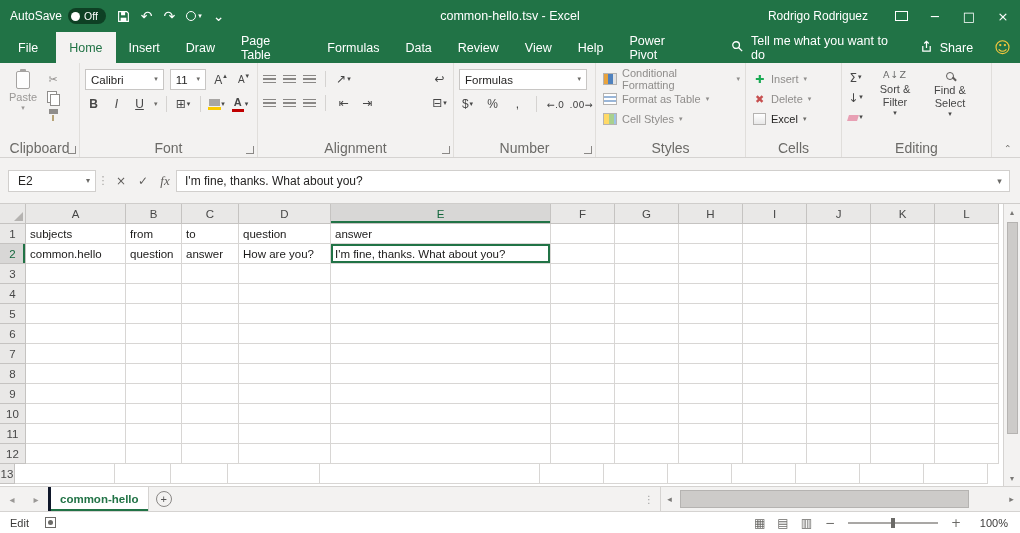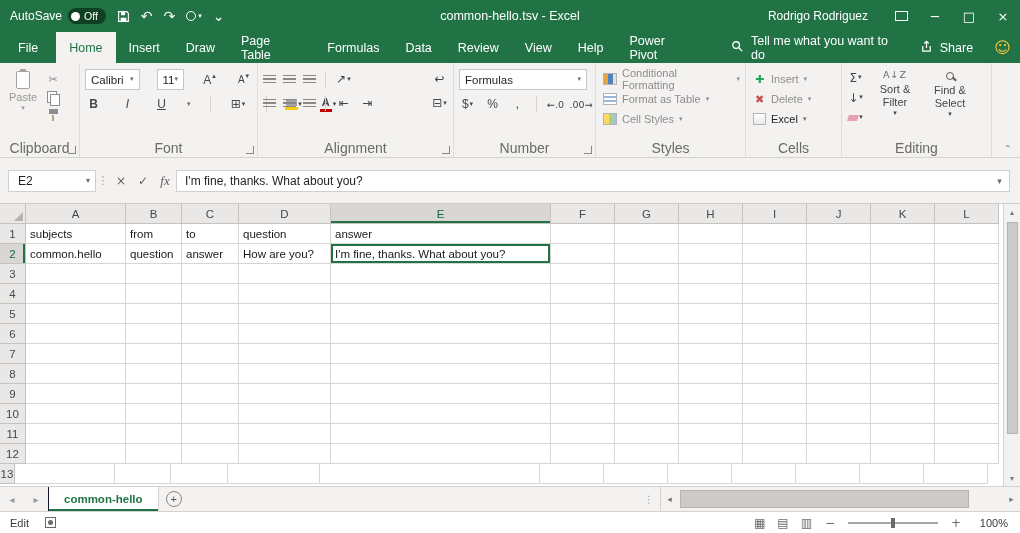--- a/index.html
+++ b/index.html
@@ -31,21 +31,21 @@
   .rtab.active{background:#f3f2f1;color:#217346;}
   .tellme{display:flex;align-items:center;gap:7px;font-size:12.5px;margin-left:16px;padding:0 8px;}
   .share{display:flex;align-items:center;gap:7px;padding:0 12px;margin-left:auto;font-size:12.5px;}
   .smiley{width:36px;display:flex;align-items:center;justify-content:center;font-size:16px;color:#f6c83d;}
 
   
   .ribbon{height:95px;background:#f3f2f1;display:flex;flex:none;border-bottom:1px solid #d5d3d1;position:relative;}
   .rgroup{position:relative;border-right:1px solid #e0dedb;padding:6px 5px 16px;display:flex;flex-direction:column;flex:none;}
   .glabel{position:absolute;bottom:1px;left:0;right:0;text-align:center;font-size:14px;color:#6b6a67;}
   .launcher{position:absolute;right:3px;bottom:3px;width:8px;height:8px;border-right:1.4px solid #8a8886;border-bottom:1.4px solid #8a8886;}
-  .rrow{display:flex;align-items:center;gap:17px;margin-bottom:4px;}
+  .rrow{display:flex;align-items:center;gap:6px;margin-bottom:4px;}
   .combo{background:#fff;border:1px solid #c8c6c4;height:21px;display:flex;align-items:center;justify-content:space-between;padding:0 5px;font-size:11.5px;color:#252423;}
   .combo .dd{color:#6b6a67;}
   .rbtn{min-width:17px;height:20px;display:inline-flex;align-items:center;justify-content:center;font-size:12px;color:#474747;gap:1px;}
   .supArr{font-size:7px;margin-top:-7px;}
   .boldb{font-weight:bold;}
   .italb{font-style:italic;}
   .undlb{text-decoration:underline;}
   .vdiv{width:1px;height:16px;background:#d5d3d1;margin:0 2px;flex:none;}
   .bars{display:inline-block;width:13px;height:9px;background:repeating-linear-gradient(#8a8886 0 1.3px,transparent 1.3px 3.3px);}
   .dec{font-size:9.5px;}
@@ -108,21 +108,21 @@
   .corner::after{content:"";position:absolute;right:2px;bottom:2px;border-left:9px solid transparent;border-bottom:9px solid #b5b3b1;}
   .gcell.active{box-shadow:inset 0 0 0 2px #217346;overflow:visible;}
   .vscroll{position:absolute;top:0;right:0;bottom:0;width:17px;background:#f3f2f1;border-left:1px solid #d5d3d1;display:flex;flex-direction:column;align-items:center;}
   .vs-arrow{height:16px;display:flex;align-items:center;justify-content:center;color:#7a7876;font-size:8px;width:100%;flex:none;}
   .vs-thumb{width:11px;background:#cdcbc9;border:1px solid #b5b3b1;height:212px;margin-top:2px;flex:none;}
   .vs-bottom{margin-top:auto;}
 
   
   .sheetbar{height:25px;background:#f3f2f1;display:flex;align-items:stretch;flex:none;font-size:11.5px;border-top:1px solid #d5d3d1;}
   .sb-nav{width:24px;display:flex;align-items:center;justify-content:center;color:#9a9896;font-size:10px;}
-  .sheettab{background:#fff;display:flex;align-items:center;padding:0 15px;color:#217346;font-weight:bold;border-right:1px solid #d5d3d1;border-left:1px solid #0f172a;box-shadow:inset 0 -2px 0 #217346;}
+  .sheettab{background:#fff;display:flex;align-items:center;padding:0 9px;color:#217346;font-weight:bold;border-right:1px solid #d5d3d1;border-left:3px solid #0f172a;box-shadow:inset 0 -2px 0 #217346;}
   .addsheet{width:30px;display:flex;align-items:center;justify-content:center;}
   .plus-circle{width:16px;height:16px;border-radius:50%;border:1px solid #8a8886;display:flex;align-items:center;justify-content:center;font-size:11px;color:#555;}
   .sb-spacer{flex:1;}
   .sb-dots{display:flex;align-items:center;color:#a0a0a0;margin:0 6px;font-size:10px;}
   .hscroll{display:flex;align-items:center;width:360px;background:#f3f2f1;border-left:1px solid #d5d3d1;flex:none;}
   .hs-arrow{width:17px;text-align:center;color:#7a7876;font-size:9px;flex:none;}
   .hs-track{flex:1;height:100%;position:relative;}
   .hs-thumb{position:absolute;top:3px;bottom:3px;left:2px;right:34px;background:#cdcbc9;border:1px solid #b5b3b1;}
 
   

